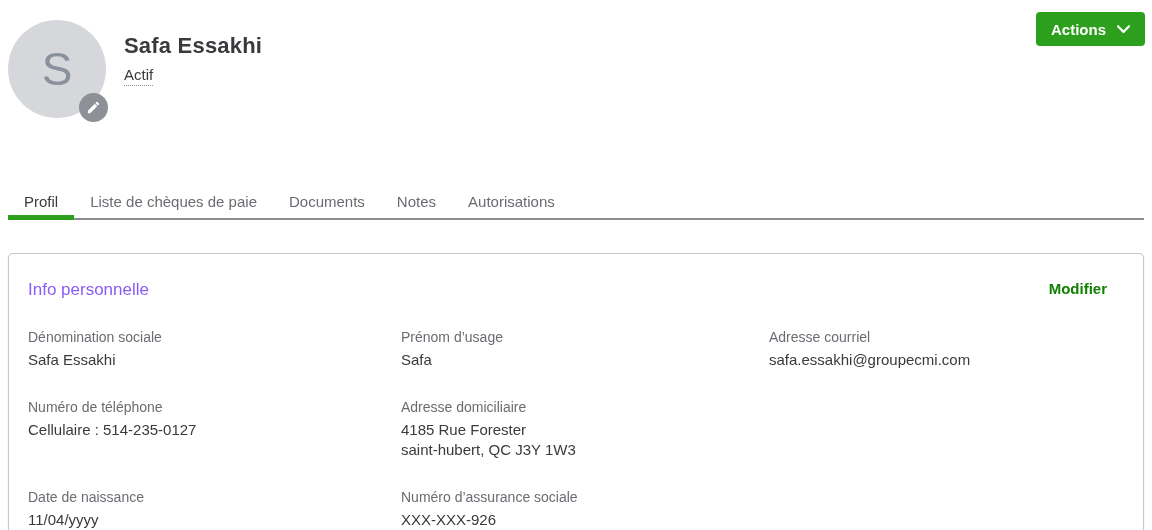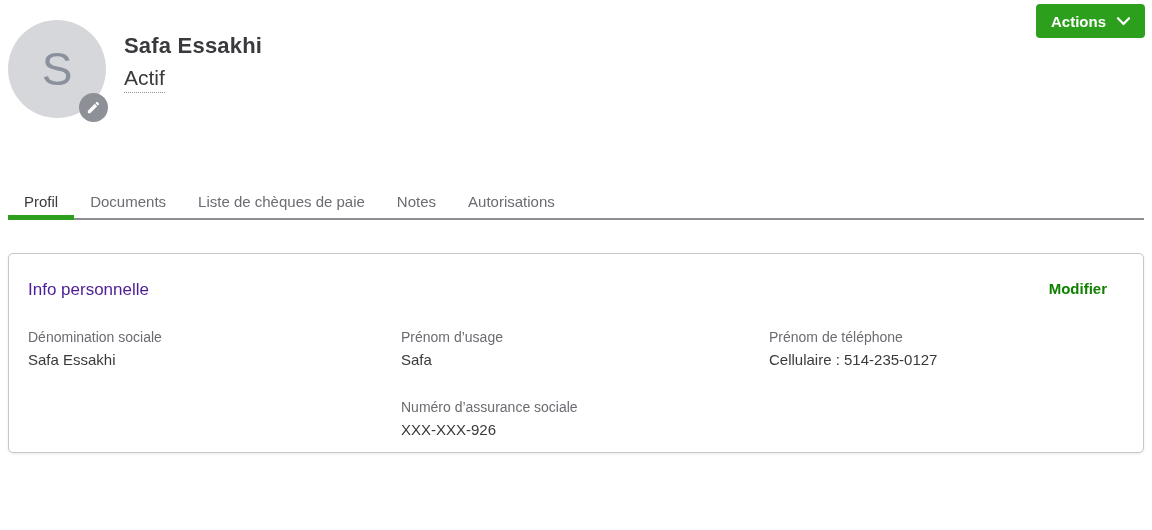--- a/index.html
+++ b/index.html
@@ -28,26 +28,26 @@
     position: absolute; right: -2px; bottom: -4px;
     width: 29px; height: 29px; border-radius: 50%;
     background: #8d9096;
     display: flex; align-items: center; justify-content: center;
     cursor: pointer;
   }
   .name-block { position: absolute; left: 124px; top: 33px; }
   .employee-name { font-size: 22px; font-weight: 600; color: #393a3d; letter-spacing: 0.2px; }
   .status-link {
     display: inline-block; margin-top: 7px;
-    font-size: 21px; color: #393a3d;
+    font-size: 15px; color: #393a3d;
     border-bottom: 1px dotted #8d9096; padding-bottom: 2px;
     cursor: pointer;
   }
   .actions-btn {
-    position: absolute; right: 7px; top: 4px;
+    position: absolute; right: 7px; top: 12px;
     height: 34px; padding: 0 15px;
     background: var(--accent); color: #ffffff;
     border: none; border-radius: 4px;
     font-family: inherit; font-size: 15px; font-weight: 700;
     display: flex; align-items: center; gap: 11px;
     cursor: pointer;
   }
 
   
   .tabs {
@@ -71,21 +71,21 @@
     margin: 33px 8px 0 8px;
     background: #ffffff;
     border: 1px solid #c4c7cb;
     border-radius: 5px;
     box-shadow: 0 1px 3px rgba(0,0,0,0.08);
   }
   .card-header {
     display: flex; justify-content: space-between; align-items: flex-start;
     padding: 26px 36px 0 19px;
   }
-  .card-title { font-size: 17px; color: #4c1d95; font-weight: 400; }
+  .card-title { font-size: 17px; color: #8b5cf6; font-weight: 400; }
   .edit-link {
     font-size: 15px; font-weight: 700; color: var(--link);
     text-decoration: none; cursor: pointer; padding-left: 21px;
   }
   .fields-grid {
     display: grid;
     grid-template-columns: 373px 368px 1fr;
     row-gap: 28px;
     padding: 28px 19px 12px 19px;
   }
@@ -121,23 +121,23 @@
       <svg width="13" height="9" viewBox="0 0 13 9">
           <path d="M1 1.2l5.5 5.8L12 1.2" fill="none" stroke="#ffffff" stroke-width="2.2" stroke-linecap="round" stroke-linejoin="round"></path>
         </svg>
     </span>
   </button>
 </div>
 
 <div class="tabs">
   <div class="tab active">Profil</div>
 
+  <div class="tab">Liste de chèques de paie</div>
+
   <div class="tab">Documents</div>
-
-  <div class="tab">Liste de chèques de paie</div>
 
   <div class="tab">Notes</div>
 
   <div class="tab">Autorisations</div>
 </div>
 
 <div class="card">
   <div class="card-header">
     <div class="card-title">Info personnelle</div>
     <a class="edit-link">Modifier</a>
@@ -146,30 +146,43 @@
   <div class="field">
     <div class="field-label">Dénomination sociale</div>
     <div class="field-value">Safa Essakhi</div>
   </div>
 
   <div class="field">
     <div class="field-label">Prénom d’usage</div>
     <div class="field-value">Safa</div>
   </div>
 
+  <div class="field">
+    <div class="field-label">Adresse courriel</div>
+    <div class="field-value">safa.essakhi@groupecmi.com</div>
+  </div>
 
   <div class="field">
-    <div class="field-label">Prénom de téléphone</div>
+    <div class="field-label">Numéro de téléphone</div>
     <div class="field-value">Cellulaire : 514-235-0127</div>
   </div>
 
+  <div class="field">
+    <div class="field-label">Adresse domiciliaire</div>
+    <div class="field-value">4185 Rue Forester
+saint-hubert, QC J3Y 1W3</div>
+  </div>
 
   <div class="field">
   </div>
 
+  <div class="field">
+    <div class="field-label">Date de naissance</div>
+    <div class="field-value">11/04/yyyy</div>
+  </div>
 
 
   <div class="field">
     <div class="field-label">Numéro d’assurance sociale</div>
     <div class="field-value">XXX-XXX-926</div>
   </div>
 </div>
 </div>
 
 </body></html>

